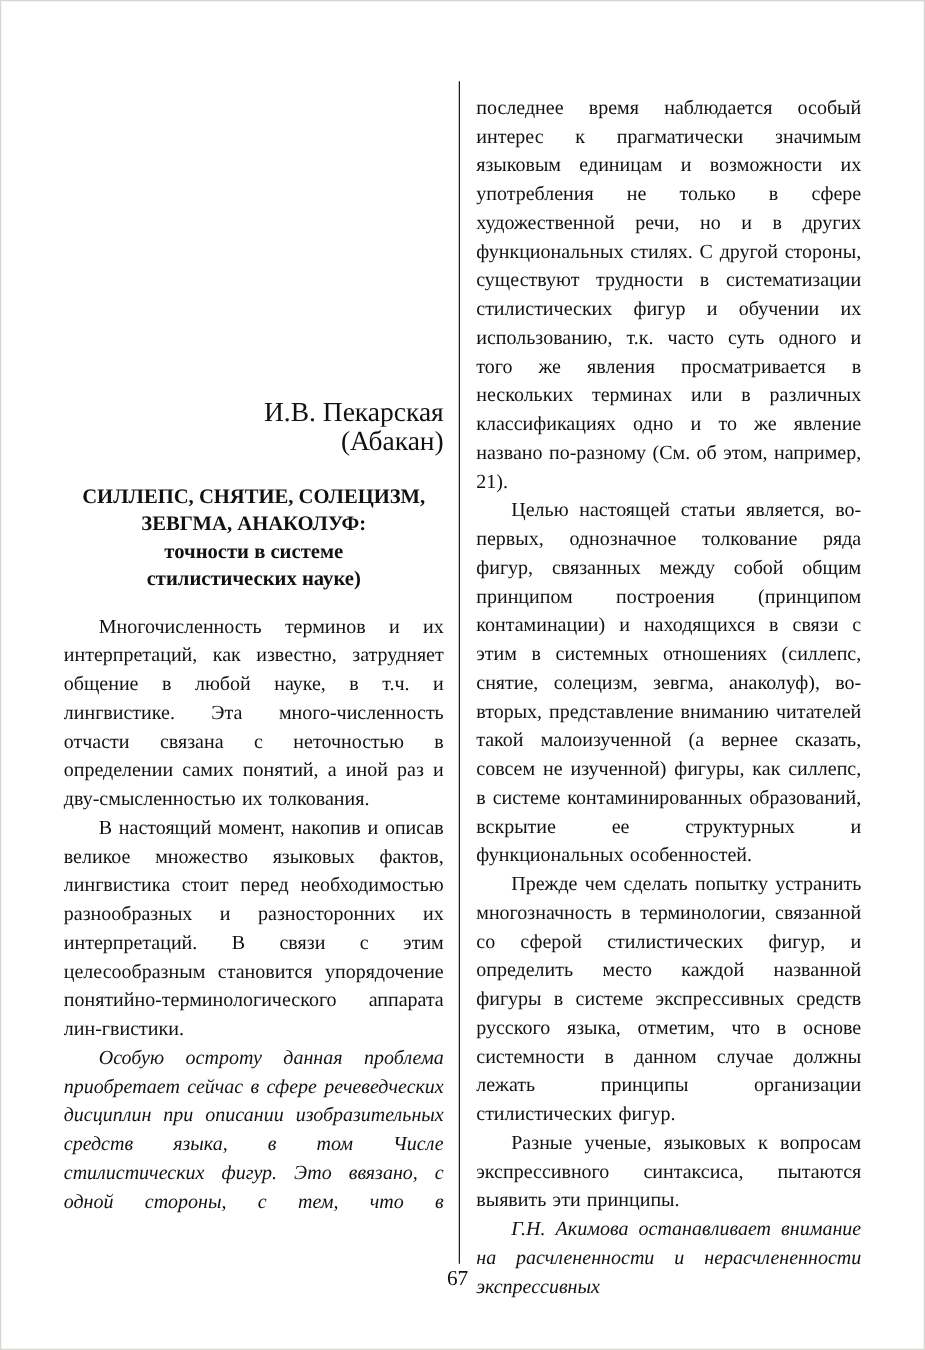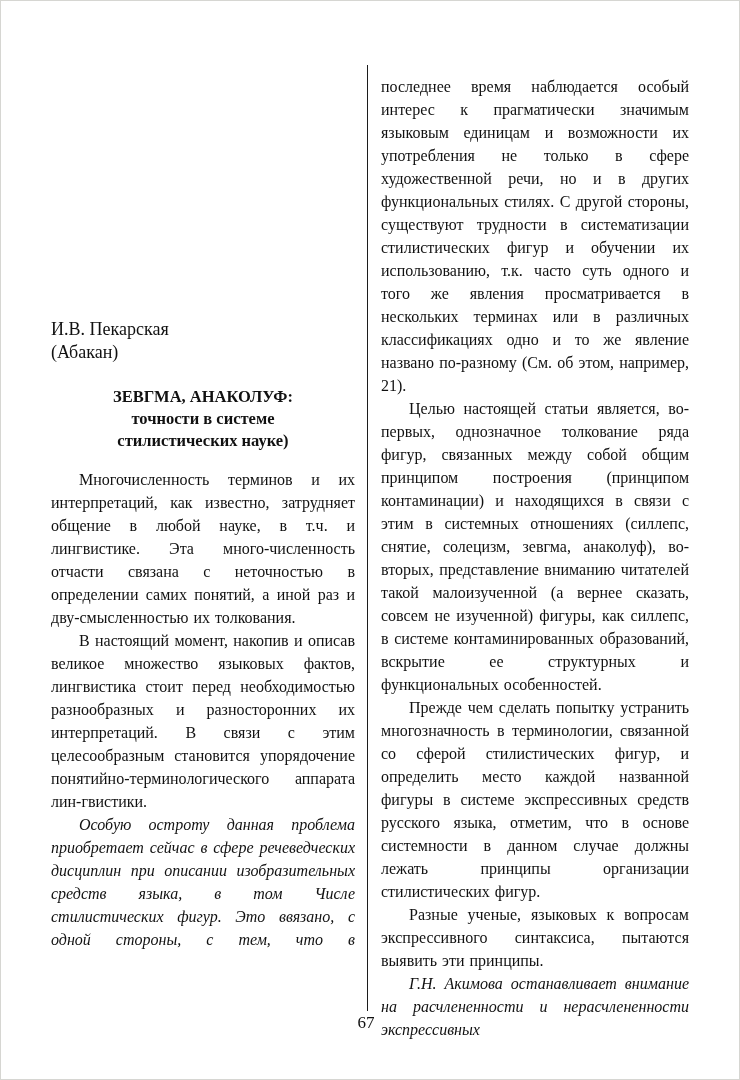--- a/index.html
+++ b/index.html
@@ -29,22 +29,22 @@
   .divider {
     position: absolute;
     left: 366px;
     top: 64px;
     height: 946px;
     width: 1px;
     background: #1c1c1c;
   }
   .spacer-top { height: 243px; }
   .author-block {
-    text-align: left;
-    font-size: 18px;
+    text-align: right;
+    font-size: 22px;
     line-height: 23px;
     margin-bottom: 22px;
   }
   .title-block {
     text-align: center;
     font-weight: bold;
     font-size: 16.5px;
     line-height: 22px;
     margin-bottom: 16px;
   }
@@ -74,20 +74,21 @@
 
   <div class="col col-left">
     <div class="spacer-top"></div>
 
     <div class="author-block">
       <div>И.В. Пекарская</div>
       <div>(Абакан)</div>
     </div>
 
     <div class="title-block">
+      <div>СИЛЛЕПС, СНЯТИЕ, СОЛЕЦИЗМ,</div>
       <div>ЗЕВГМА, АНАКОЛУФ:</div>
       <div>точности в системе</div>
       <div>стилистических науке)</div>
     </div>
 
     <p class="body-par">Многочисленность терминов и их интерпретаций, как известно, затрудняет общение в любой науке, в т.ч. и лингвистике. Эта много-численность отчасти связана с неточностью в определении самих понятий, а иной раз и дву-смысленностью их толкования.</p>
     <p class="body-par">В настоящий момент, накопив и описав великое множество языковых фактов, лингвистика стоит перед необходимостью разнообразных и разносторонних их интерпретаций. В связи с этим целесообразным становится упорядочение понятийно-терминологического аппарата лин-гвистики.</p>
     <p class="body-par runover-end">Особую остроту данная проблема приобретает сейчас в сфере речеведческих дисциплин при описании изобразительных средств языка, в том Числе стилистических фигур. Это ввязано, с одной стороны, с тем, что в</p>
   </div>
 

